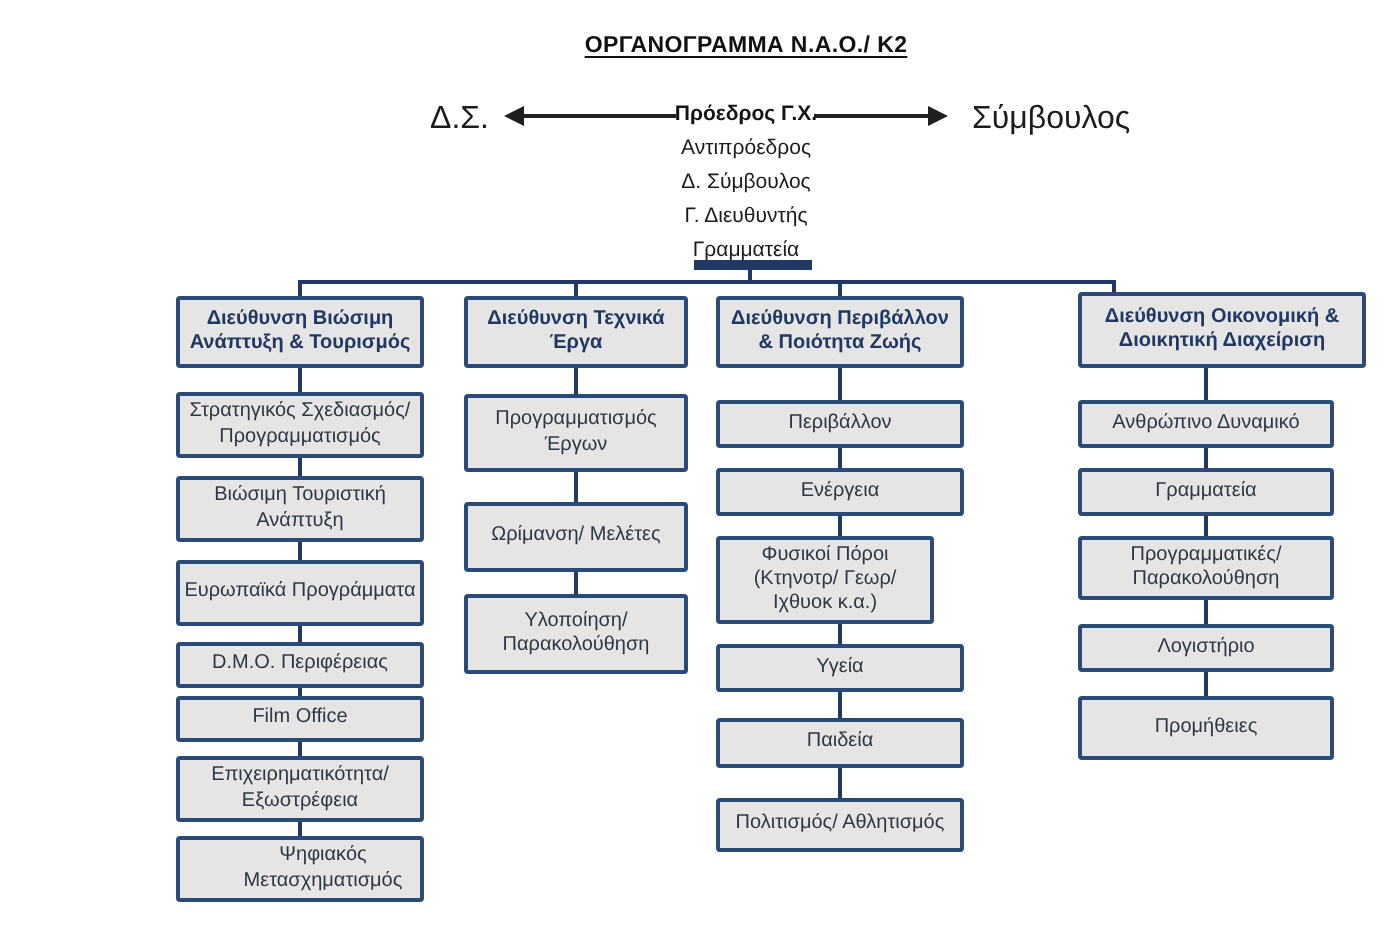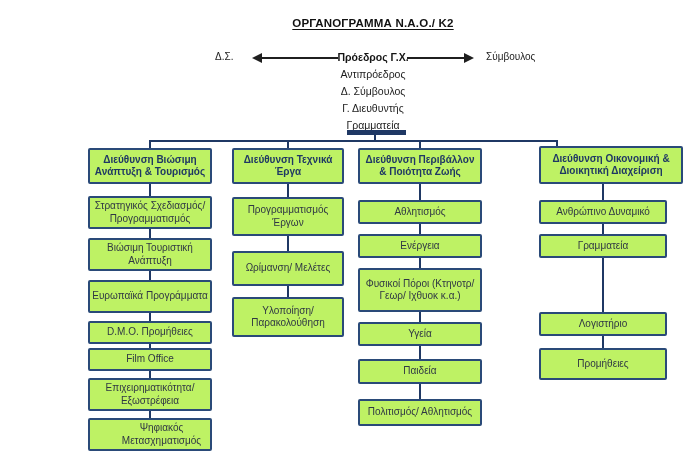--- a/index.html
+++ b/index.html
@@ -5,34 +5,34 @@
   html,body{margin:0;padding:0;background:#ffffff;}
   #stage{
     position:relative;width:700px;height:467px;background:#ffffff;
     font-family:Liberation Sans, sans-serif;overflow:hidden;
   }
   .title{
     position:absolute;left:38px;top:17px;width:670px;text-align:center;
     font-size:11.5px;font-weight:bold;color:#111;
     text-decoration:underline;text-underline-offset:2px;letter-spacing:.2px;
   }
-  .toplabel{position:absolute;font-size:10px;color:#1c1c1c;}
+  .toplabel{position:absolute;font-size:16px;color:#1c1c1c;}
   .president-stack{
     position:absolute;left:288px;top:49px;width:170px;text-align:center;
     font-size:10.5px;color:#1c1c1c;
   }
   .president-stack div{height:17px;line-height:17px;}
   .president-stack .bold{font-weight:bold;color:#141414;}
   .aline{position:absolute;height:2px;background:#1f1f1f;top:57px;}
   .ahead{position:absolute;width:0;height:0;top:53px;}
   .ahead.left{border-top:5px solid transparent;border-bottom:5px solid transparent;border-right:10px solid #1f1f1f;}
   .ahead.right{border-top:5px solid transparent;border-bottom:5px solid transparent;border-left:10px solid #1f1f1f;}
   .conn{position:absolute;background:#1F3864;z-index:0;}
   .node{
-    position:absolute;z-index:1;background:#bef264;
+    position:absolute;z-index:1;background:#e5e5e5;
     border:2px solid #2A4A78;border-radius:2px;
     display:flex;align-items:center;justify-content:center;text-align:center;
     font-size:10px;line-height:1.22;color:#2f3744;padding:1px 2px;box-sizing:border-box;
   }
   .node.header{font-weight:bold;color:#1F3864;}
 </style>
 </head>
 <body>
 
 <div id="stage">
@@ -64,37 +64,38 @@
   <div class="conn" style="left:556px;top:140px;width:2px;height:8px;"></div>
   <div class="conn" style="left:149px;top:166px;width:2px;height:254px;"></div>
   <div class="conn" style="left:287px;top:166px;width:2px;height:133px;"></div>
   <div class="conn" style="left:419px;top:166px;width:2px;height:235px;"></div>
   <div class="conn" style="left:602px;top:166px;width:2px;height:184px;"></div>
 
   <div class="node header" style="left:88px;top:148px;width:124px;height:36px;">Διεύθυνση Βιώσιμη Ανάπτυξη &amp; Τουρισμός</div>
   <div class="node" style="left:88px;top:196px;width:124px;height:33px;">Στρατηγικός Σχεδιασμός/ Προγραμματισμός</div>
   <div class="node" style="left:88px;top:238px;width:124px;height:33px;">Βιώσιμη Τουριστική Ανάπτυξη</div>
   <div class="node" style="left:88px;top:280px;width:124px;height:33px;">Ευρωπαϊκά Προγράμματα</div>
-  <div class="node" style="left:88px;top:321px;width:124px;height:23px;">D.M.O. Προμήθειες</div>
+  <div class="node" style="left:88px;top:321px;width:124px;height:23px;">D.M.O. Περιφέρειας</div>
   <div class="node" style="left:88px;top:378px;width:124px;height:33px;">Επιχειρηματικότητα/ Εξωστρέφεια</div>
   <div class="node" style="left:88px;top:348px;width:124px;height:23px;">Film Office</div>
   <div class="node" style="left:88px;top:418px;width:124px;height:33px;padding-left:25px;">Ψηφιακός Μετασχηματισμός</div>
 
   <div class="node header" style="left:232px;top:148px;width:112px;height:36px;">Διεύθυνση Τεχνικά Έργα</div>
   <div class="node" style="left:232px;top:197px;width:112px;height:39px;">Προγραμματισμός Έργων</div>
   <div class="node" style="left:232px;top:251px;width:112px;height:35px;">Ωρίμανση/ Μελέτες</div>
   <div class="node" style="left:232px;top:297px;width:112px;height:40px;">Υλοποίηση/ Παρακολούθηση</div>
 
   <div class="node header" style="left:358px;top:148px;width:124px;height:36px;">Διεύθυνση Περιβάλλον &amp; Ποιότητα Ζωής</div>
-  <div class="node" style="left:358px;top:200px;width:124px;height:24px;">Αθλητισμός</div>
+  <div class="node" style="left:358px;top:200px;width:124px;height:24px;">Περιβάλλον</div>
   <div class="node" style="left:358px;top:234px;width:124px;height:24px;">Ενέργεια</div>
-  <div class="node" style="left:358px;top:268px;width:124px;height:44px;">Φυσικοί Πόροι (Κτηνοτρ/ Γεωρ/ Ιχθυοκ κ.α.)</div>
+  <div class="node" style="left:358px;top:268px;width:109px;height:44px;">Φυσικοί Πόροι (Κτηνοτρ/ Γεωρ/ Ιχθυοκ κ.α.)</div>
   <div class="node" style="left:358px;top:322px;width:124px;height:24px;">Υγεία</div>
   <div class="node" style="left:358px;top:359px;width:124px;height:25px;">Παιδεία</div>
   <div class="node" style="left:358px;top:399px;width:124px;height:27px;">Πολιτισμός/ Αθλητισμός</div>
 
   <div class="node header" style="left:539px;top:146px;width:144px;height:38px;">Διεύθυνση Οικονομική &amp; Διοικητική Διαχείριση</div>
   <div class="node" style="left:539px;top:200px;width:128px;height:24px;">Ανθρώπινο Δυναμικό</div>
   <div class="node" style="left:539px;top:234px;width:128px;height:24px;">Γραμματεία</div>
+  <div class="node" style="left:539px;top:268px;width:128px;height:32px;">Προγραμματικές/ Παρακολούθηση</div>
   <div class="node" style="left:539px;top:312px;width:128px;height:24px;">Λογιστήριο</div>
   <div class="node" style="left:539px;top:348px;width:128px;height:32px;">Προμήθειες</div>
 
 </div>
 
 </body></html>

